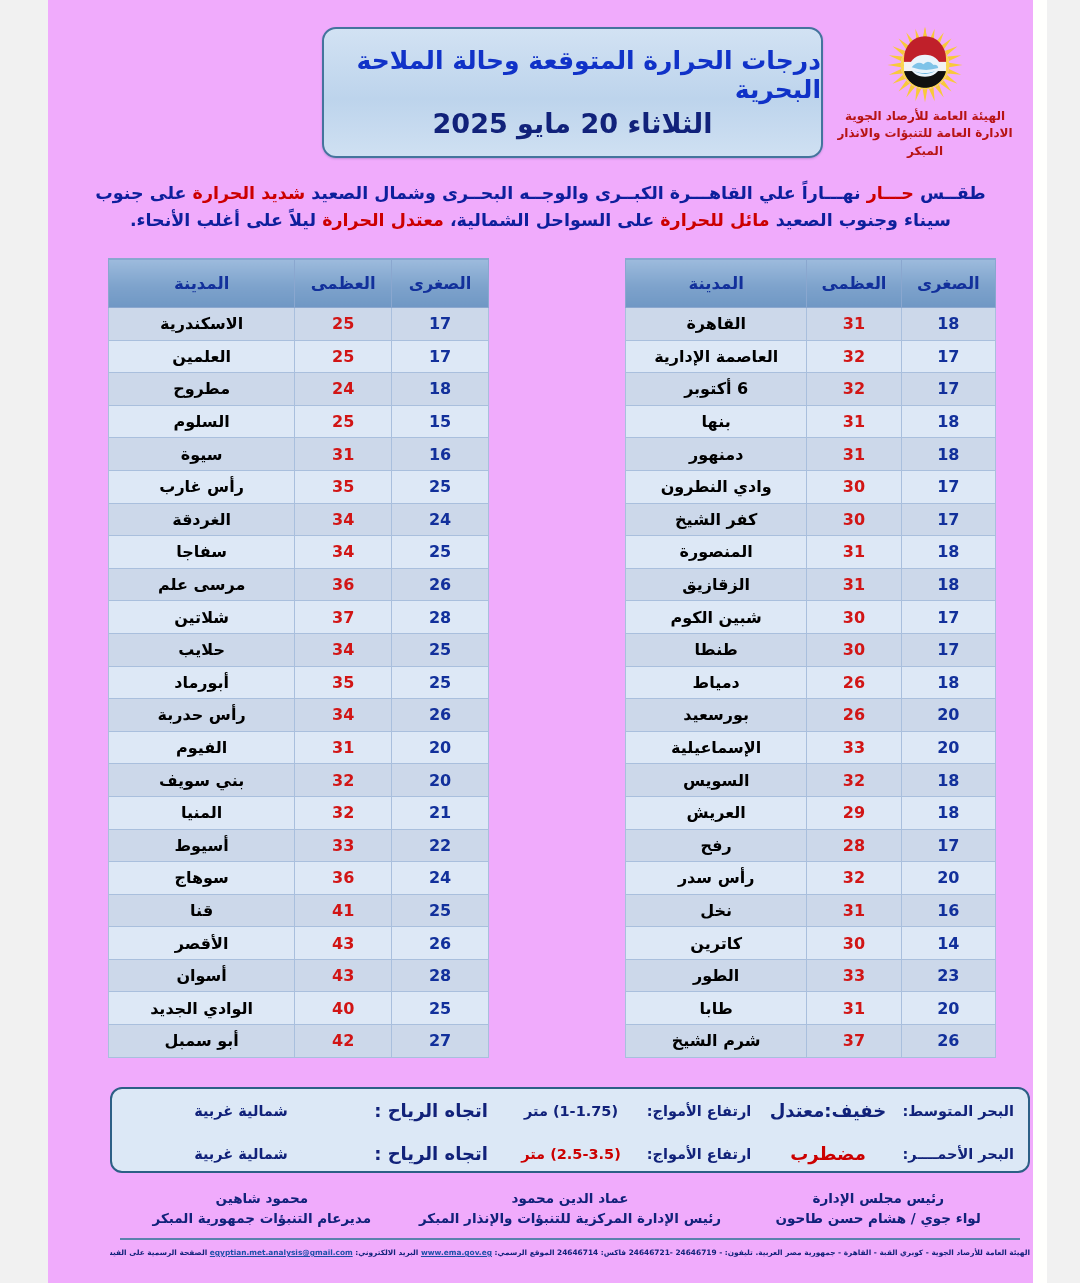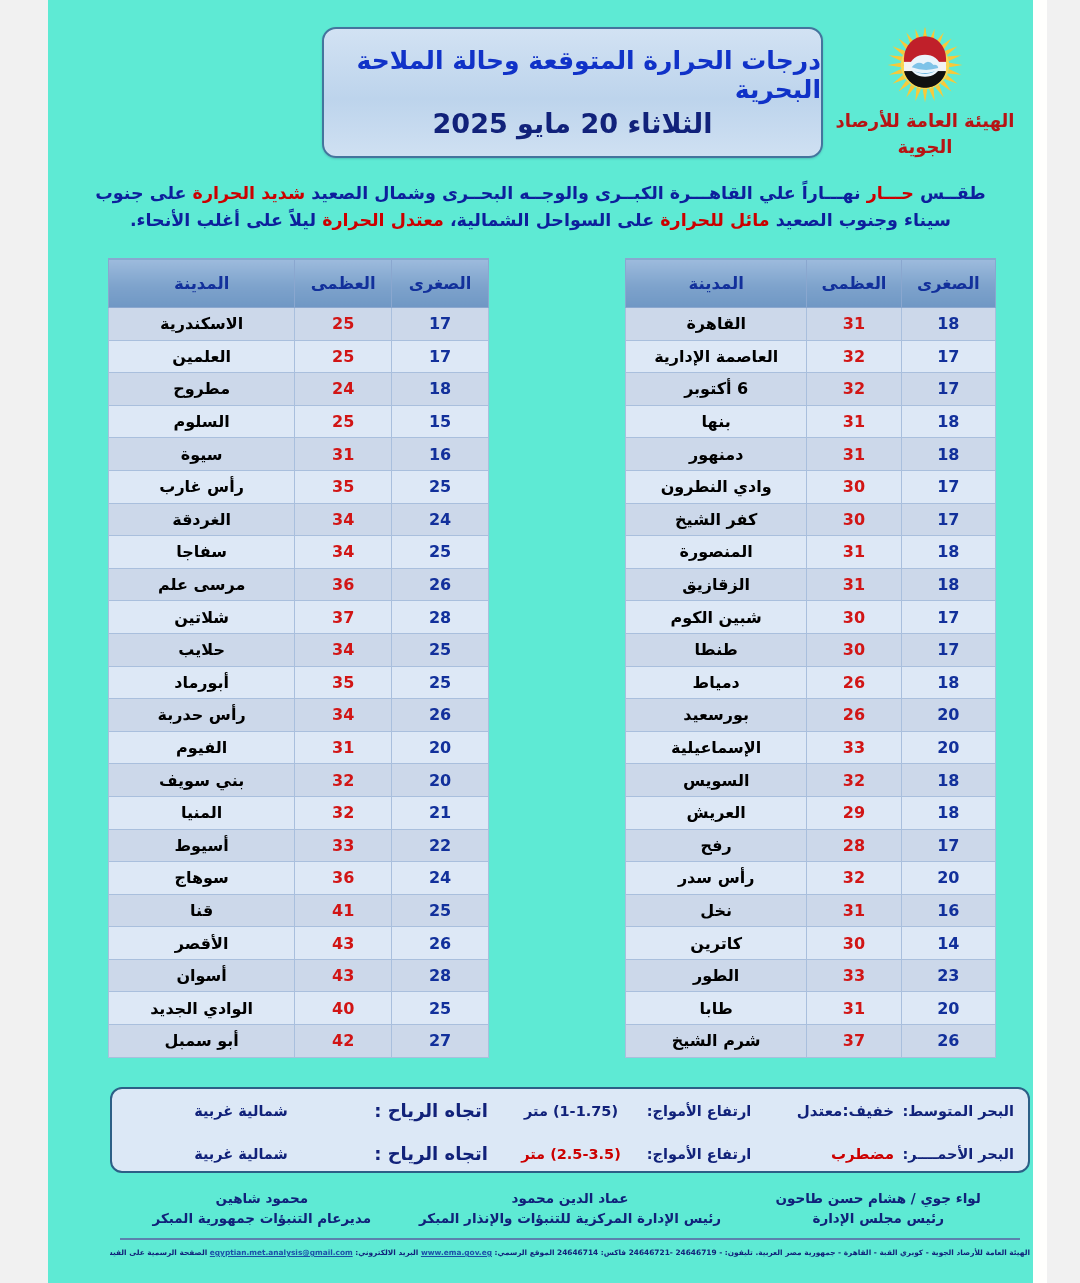--- a/index.html
+++ b/index.html
@@ -6,21 +6,21 @@
   html,body{margin:0;padding:0;}
   body{
     width:1080px;height:1283px;
     background:#f1f1f1;
     font-family:"Liberation Sans","DejaVu Sans",sans-serif;
     overflow:hidden;
   }
   .page{
     position:absolute;
     left:48px; top:0; width:985px; height:1283px;
-    background:#5eead4;
+    background:#f0abfc;
     box-sizing:border-box;
   }
   .page-white-edge{
     position:absolute;right:-14px;top:0;width:14px;height:1283px;background:#fffffd;
   }
 
   
   .header{
     position:relative;height:170px;
   }
@@ -46,21 +46,21 @@
     position:absolute; right:8px; top:26px; width:200px;
     text-align:center;
   }
   .logo{
     width:78px;height:78px;margin:0 auto;position:relative;
   }
   .logo .rays{
     position:absolute;left:0;top:0;width:78px;height:78px;
   }
   .org-name{
-    margin-top:4px;color:#b71414;font-weight:bold;font-size:18px;line-height:1.45;
+    margin-top:4px;color:#b71414;font-weight:bold;font-size:12px;line-height:1.45;
     font-family:"DejaVu Sans",sans-serif;
   }
 
   
   .summary{
     margin:10px 24px 0 24px;
     text-align:center;
     font-size:17.5px;font-weight:bold;line-height:1.55;
     color:#0d1f9c;
     font-family:"DejaVu Sans",sans-serif;
@@ -99,21 +99,21 @@
   
   .sea-box{
     position:absolute;left:62px;top:1087px;width:920px;height:86px;
     border:2.5px solid #2c5f86;border-radius:12px;
     background:#dce8f6;
     box-sizing:border-box;
     font-family:"DejaVu Sans",sans-serif;
   }
   .sea-row{display:flex;align-items:center;height:43px;padding:0 14px;box-sizing:border-box;}
   .sea-lbl{color:#11227a;font-weight:bold;font-size:14.5px;width:120px;text-align:right;}
-  .sea-state{font-weight:bold;font-size:15px;width:132px;}
+  .sea-state{font-weight:bold;font-size:18px;width:132px;text-align:center;}
   .sea-state.calm{color:#11227a;}
   .sea-state.rough{color:#cc0000;}
   .sea-wavelbl{color:#11227a;font-weight:bold;font-size:14.5px;width:126px;text-align:center;}
   .sea-wave{font-weight:bold;font-size:14.5px;width:130px;text-align:center;color:#11227a;}
   .sea-wave.rough{color:#cc0000;}
   .sea-windlbl{color:#11227a;font-weight:bold;font-size:18px;width:150px;text-align:center;}
   .sea-wind{color:#11227a;font-weight:bold;font-size:14.5px;flex:1;text-align:center;}
 
   
   .signatures{
@@ -187,20 +187,21 @@
             <rect x="23" y="46" width="54" height="12" fill="#f2f2f2"></rect>
             <path d="M23 58 L77 58 A27 29 0 0 1 50 79 A27 29 0 0 1 23 58 Z" fill="#101010"></path>
             <ellipse cx="50" cy="51" rx="19" ry="14" fill="#eaf4fb"></ellipse>
             <path d="M33 53 q7 -9 15 -4 q6 -7 13 1 q5 -1 6 4 q-17 5 -34 -1 Z" fill="#7ec3e8"></path>
             <path d="M36 58 q13 5 27 0 q-13 7 -27 0 Z" fill="#3f9ed4"></path>
           </g>
         </svg>
       </div>
       <div class="org-name">
         <div>الهيئة العامة للأرصاد الجوية</div>
+        <div>الادارة العامة للتنبؤات والانذار المبكر</div>
       </div>
     </div>
   </div>
 
   <div class="summary">
     <span>طقــس </span><span class="hot">حـــار</span><span> نهـــاراً علي القاهـــرة الكبــرى والوجــه البحــرى وشمال الصعيد </span><span class="hot">شديد الحرارة</span><span> على جنوب سيناء وجنوب الصعيد </span><span class="hot">مائل للحرارة</span><span> على السواحل الشمالية، </span><span class="hot">معتدل الحرارة</span><span>  ليلاً على أغلب الأنحاء.</span>
   </div>
 
   <div class="tables">
 
@@ -478,22 +479,22 @@
       <span class="sea-state rough">مضطرب</span>
       <span class="sea-wavelbl">ارتفاع الأمواج:</span>
       <span class="sea-wave rough">(2.5-3.5) متر</span>
       <span class="sea-windlbl">اتجاه الرياح  :</span>
       <span class="sea-wind">شمالية غربية</span>
     </div>
   </div>
 
   <div class="signatures">
     <div class="sig">
+      <div>رئيس مجلس الإدارة</div>
       <div>لواء جوي / هشام حسن طاحون</div>
-      <div>رئيس مجلس الإدارة</div>
     </div>
     <div class="sig">
       <div>عماد الدين محمود</div>
       <div>رئيس الإدارة المركزية للتنبؤات والإنذار المبكر</div>
     </div>
     <div class="sig">
       <div>محمود شاهين</div>
       <div>مديرعام التنبؤات جمهورية المبكر</div>
     </div>
   </div>

